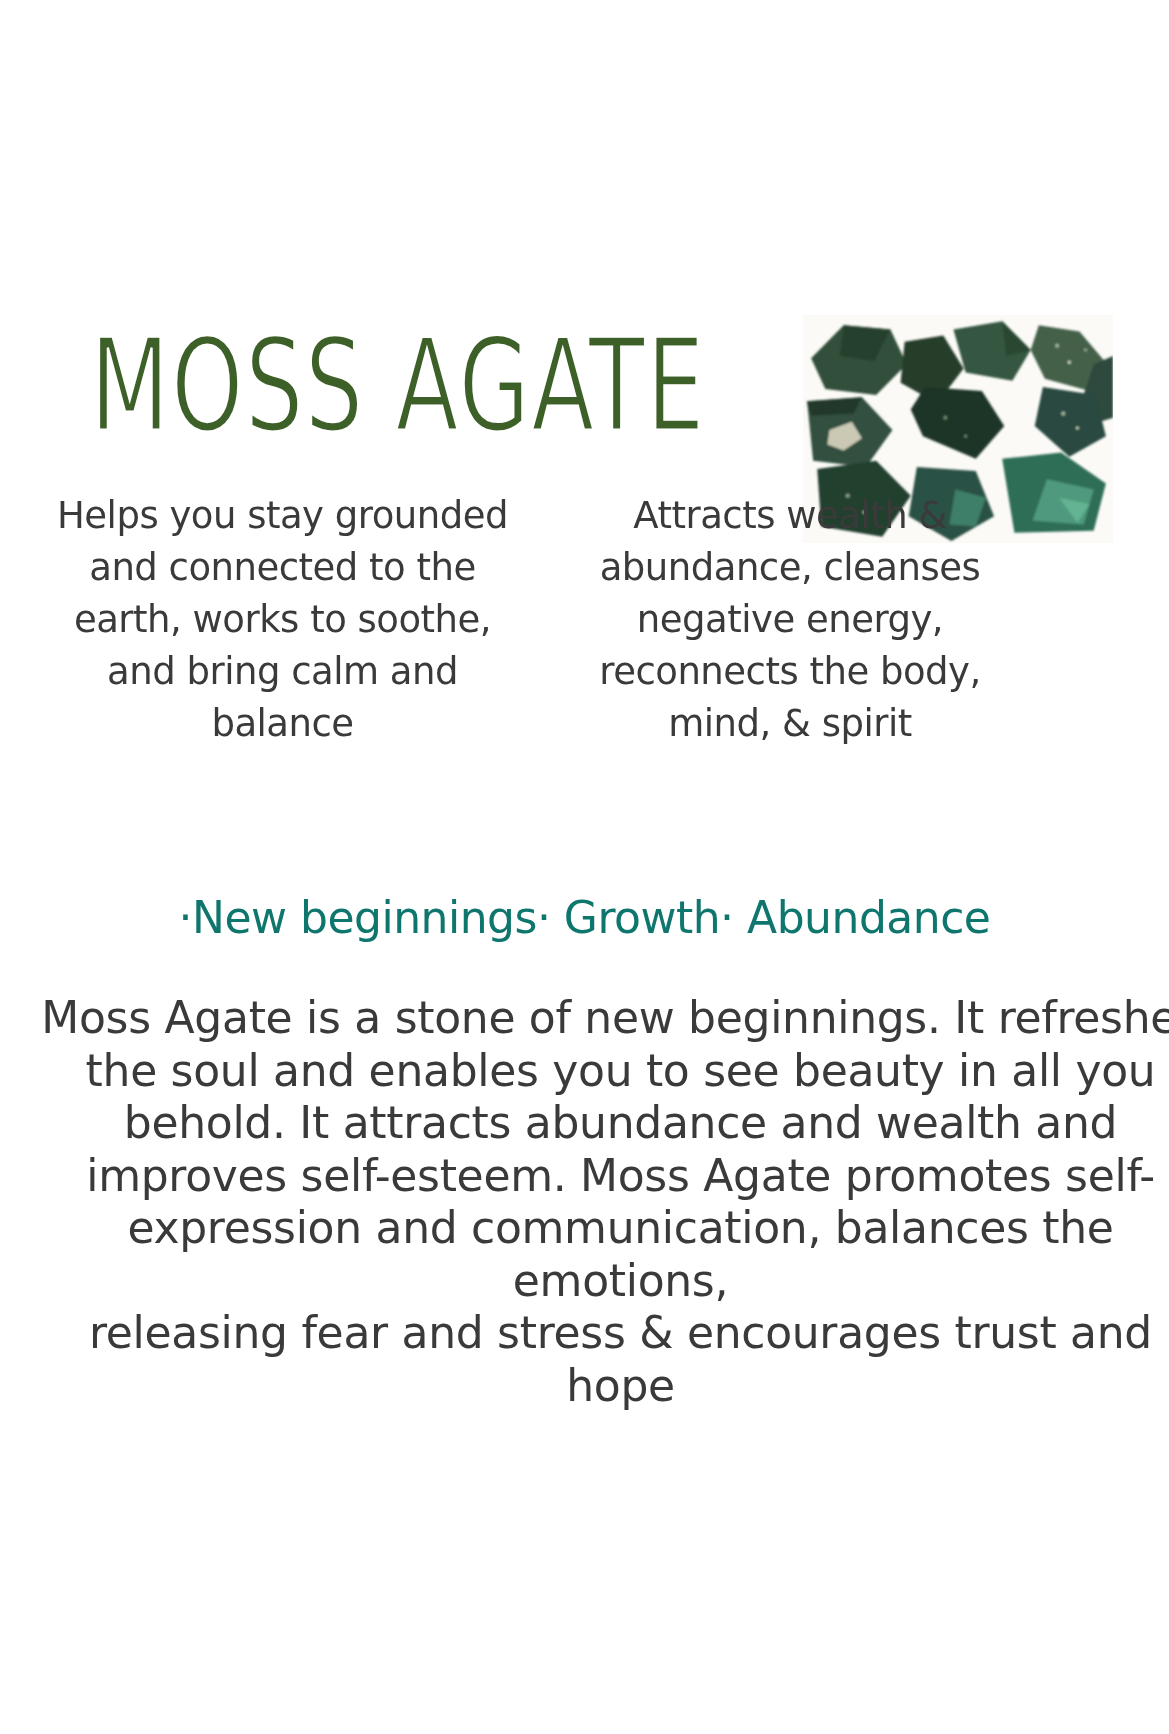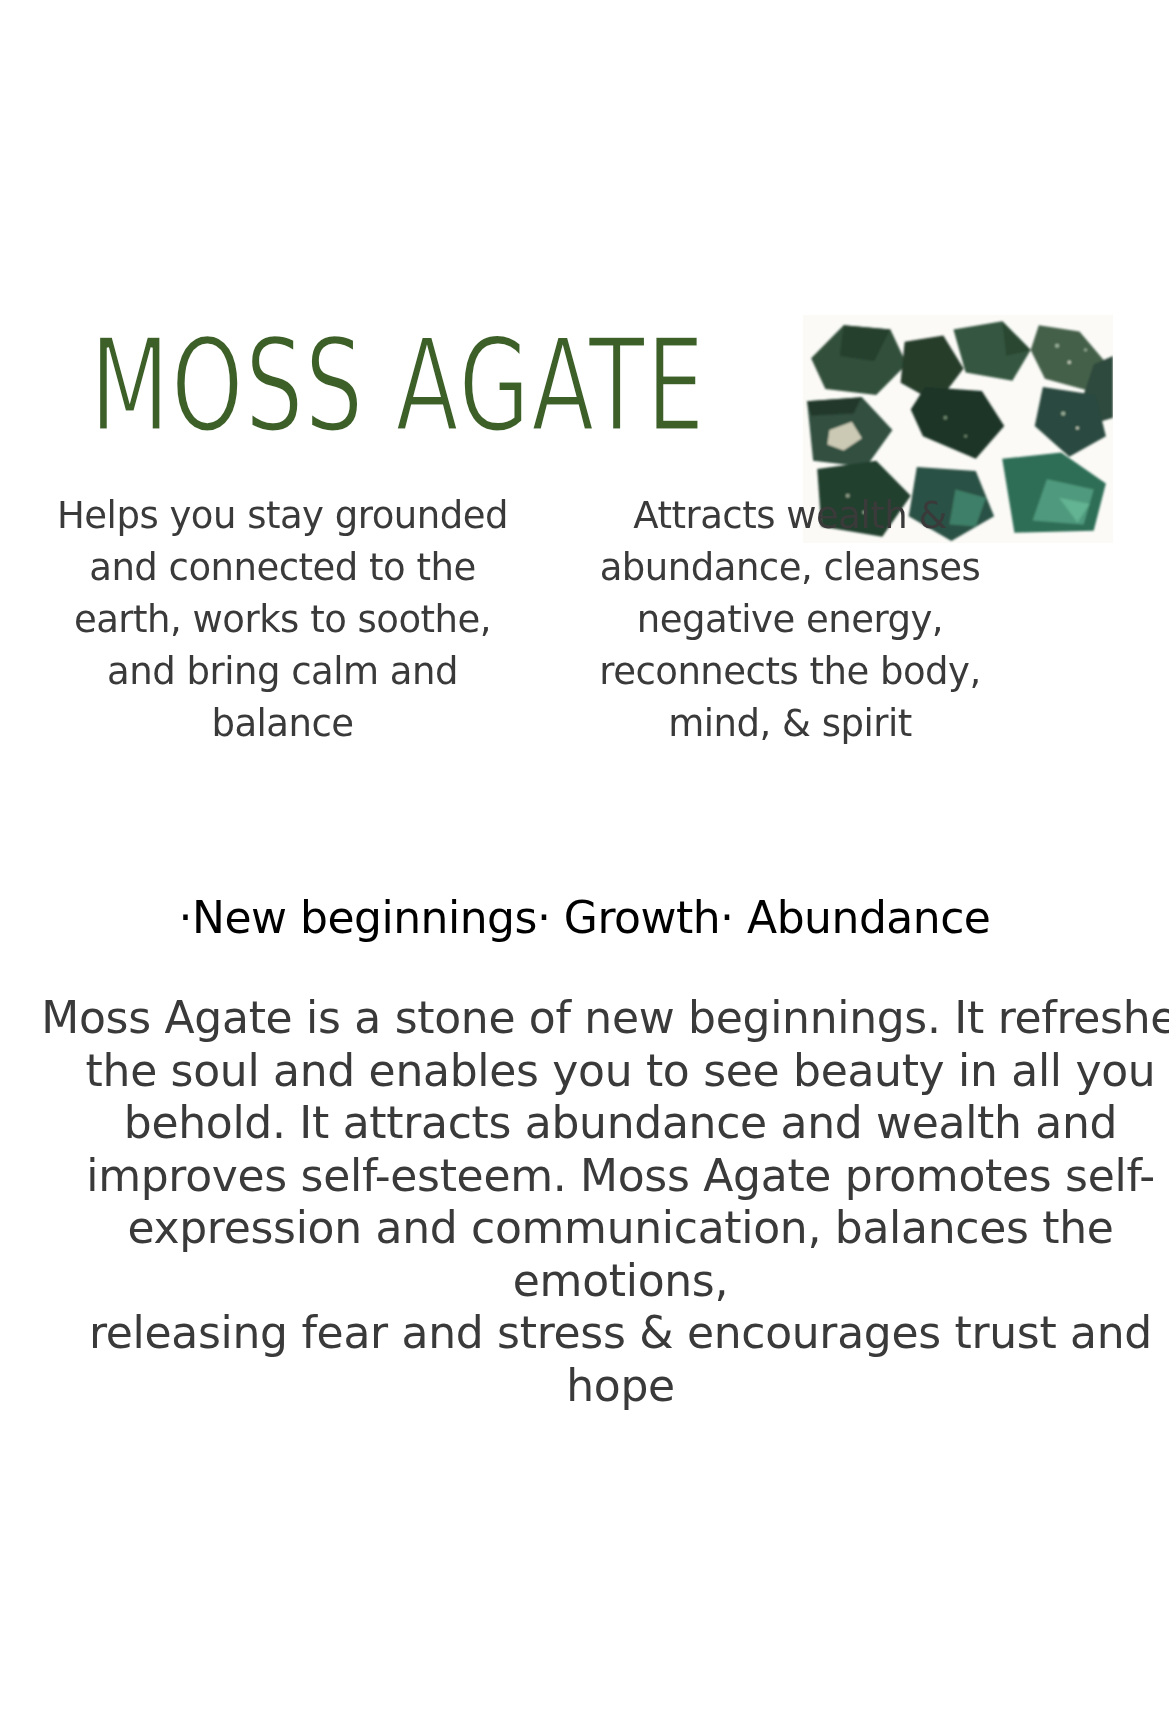--- a/index.html
+++ b/index.html
@@ -34,21 +34,21 @@
     color:#3a3a3a;
     letter-spacing:-0.5px;
   }
   .benefit-left{left:30px;width:505px;}
   .benefit-right{left:560px;width:460px;}
   .tagline{
     position:absolute;
     top:890px;left:0;width:1169px;
     font-size:44px;line-height:56px;
     text-align:center;
-    color:#000000;
+    color:#0f766e;
     letter-spacing:-0.5px;
   }
   .description{
     position:absolute;
     top:992px;left:0;width:1169px;
     font-size:44px;line-height:52.5px;
     text-align:center;
     white-space:pre-line;
     color:#3a3a3a;
     letter-spacing:-0.3px;

